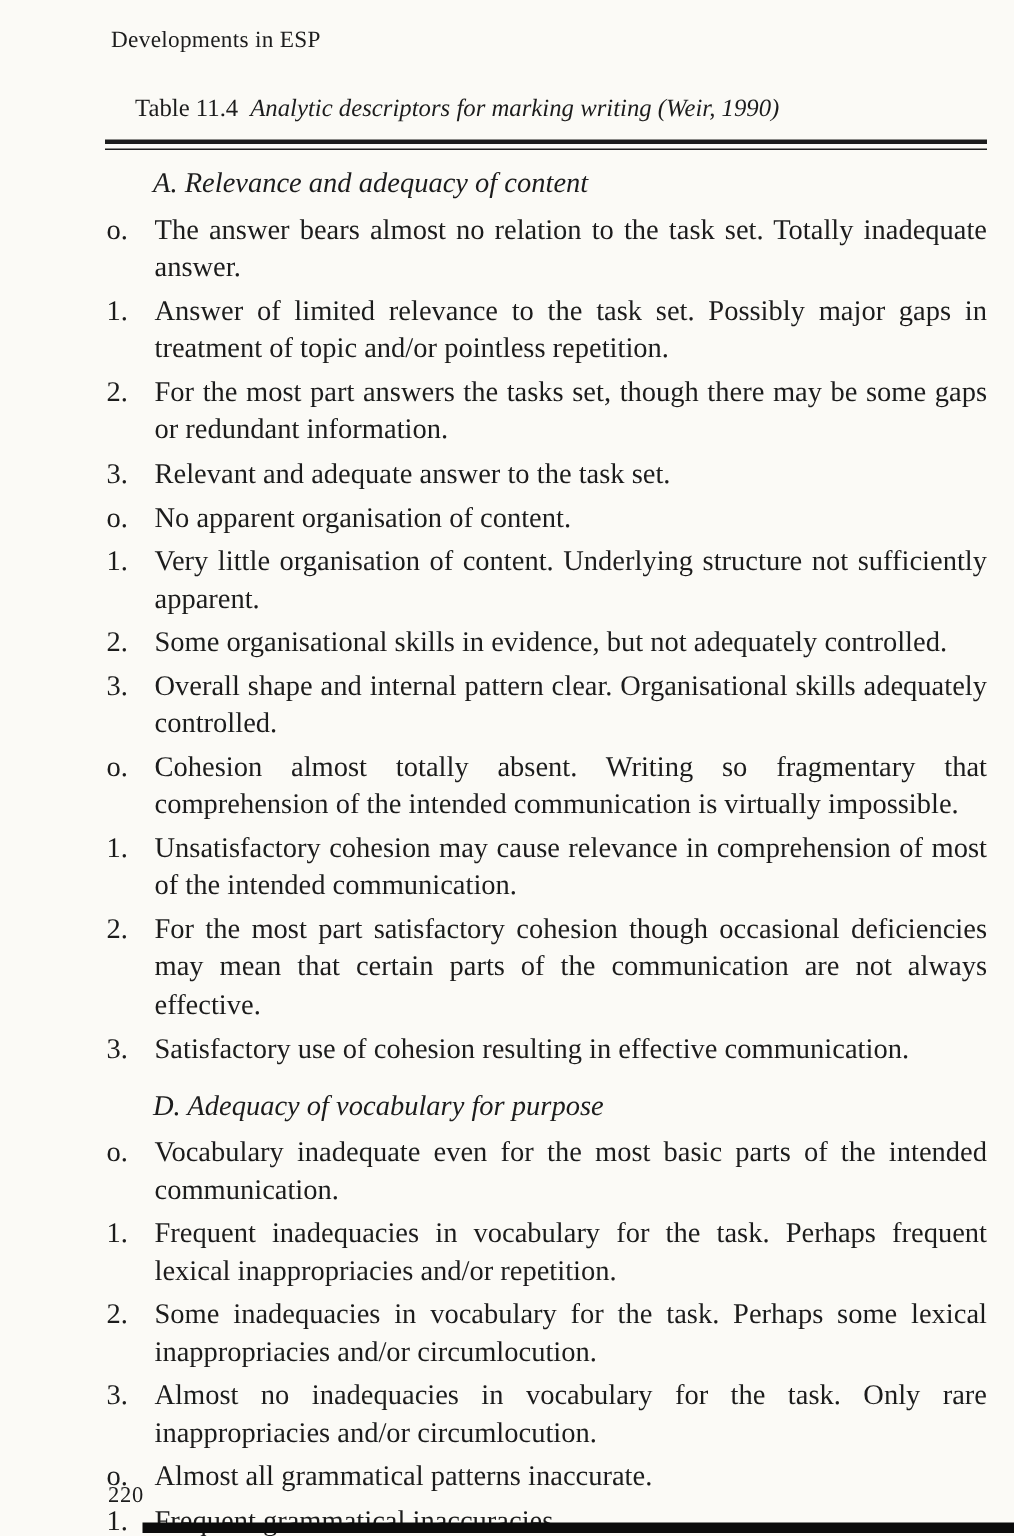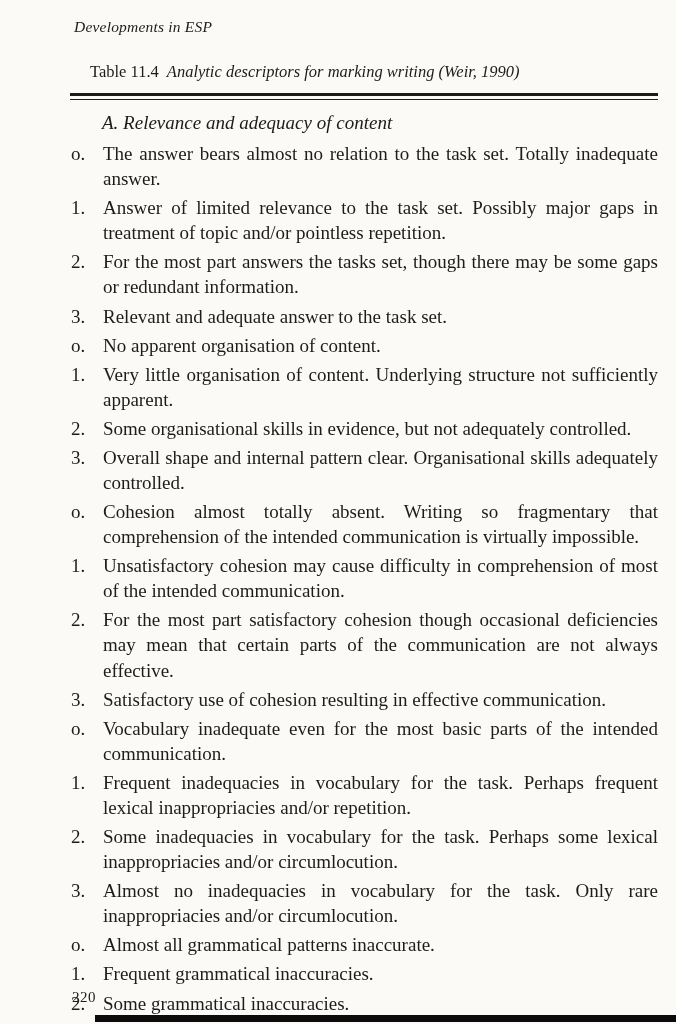--- a/index.html
+++ b/index.html
@@ -12,21 +12,20 @@
     width: 676px;
     height: 1024px;
     background: #fbfaf6;
     color: #1c1c1c;
     font-family: "Liberation Serif", serif;
     overflow: hidden;
     box-sizing: border-box;
     padding: 18px 18px 0 70px;
   }
   .running-header {
-    font-style: italic;
     font-size: 15.5px;
     letter-spacing: 0.2px;
     margin-left: 4px;
   }
   .caption {
     margin-top: 26px;
     margin-left: 20px;
     font-size: 16.5px;
   }
   .caption-label {
@@ -136,30 +135,31 @@
       <div class="item-row">
         <span class="item-num">3.</span>
         <span class="item-text">Overall shape and internal pattern clear. Organisational skills adequately controlled.</span>
       </div>
       <div class="item-row">
         <span class="item-num">o.</span>
         <span class="item-text">Cohesion almost totally absent. Writing so fragmentary that comprehension of the intended communication is virtually impossible.</span>
       </div>
       <div class="item-row">
         <span class="item-num">1.</span>
-        <span class="item-text">Unsatisfactory cohesion may cause difficulty in comprehension of most of the intended communication.</span>
+        <span class="item-text">Unsatisfactory cohesion may cause relevance in comprehension of most of the intended communication.</span>
       </div>
       <div class="item-row">
         <span class="item-num">2.</span>
         <span class="item-text">For the most part satisfactory cohesion though occasional deficiencies may mean that certain parts of the communication are not always effective.</span>
       </div>
       <div class="item-row">
         <span class="item-num">3.</span>
         <span class="item-text">Satisfactory use of cohesion resulting in effective communication.</span>
       </div>
+      <div class="section-heading">D. Adequacy of vocabulary for purpose</div>
       <div class="item-row">
         <span class="item-num">o.</span>
         <span class="item-text">Vocabulary inadequate even for the most basic parts of the intended communication.</span>
       </div>
       <div class="item-row">
         <span class="item-num">1.</span>
         <span class="item-text">Frequent inadequacies in vocabulary for the task. Perhaps frequent lexical inappropriacies and/or repetition.</span>
       </div>
       <div class="item-row">
         <span class="item-num">2.</span>

